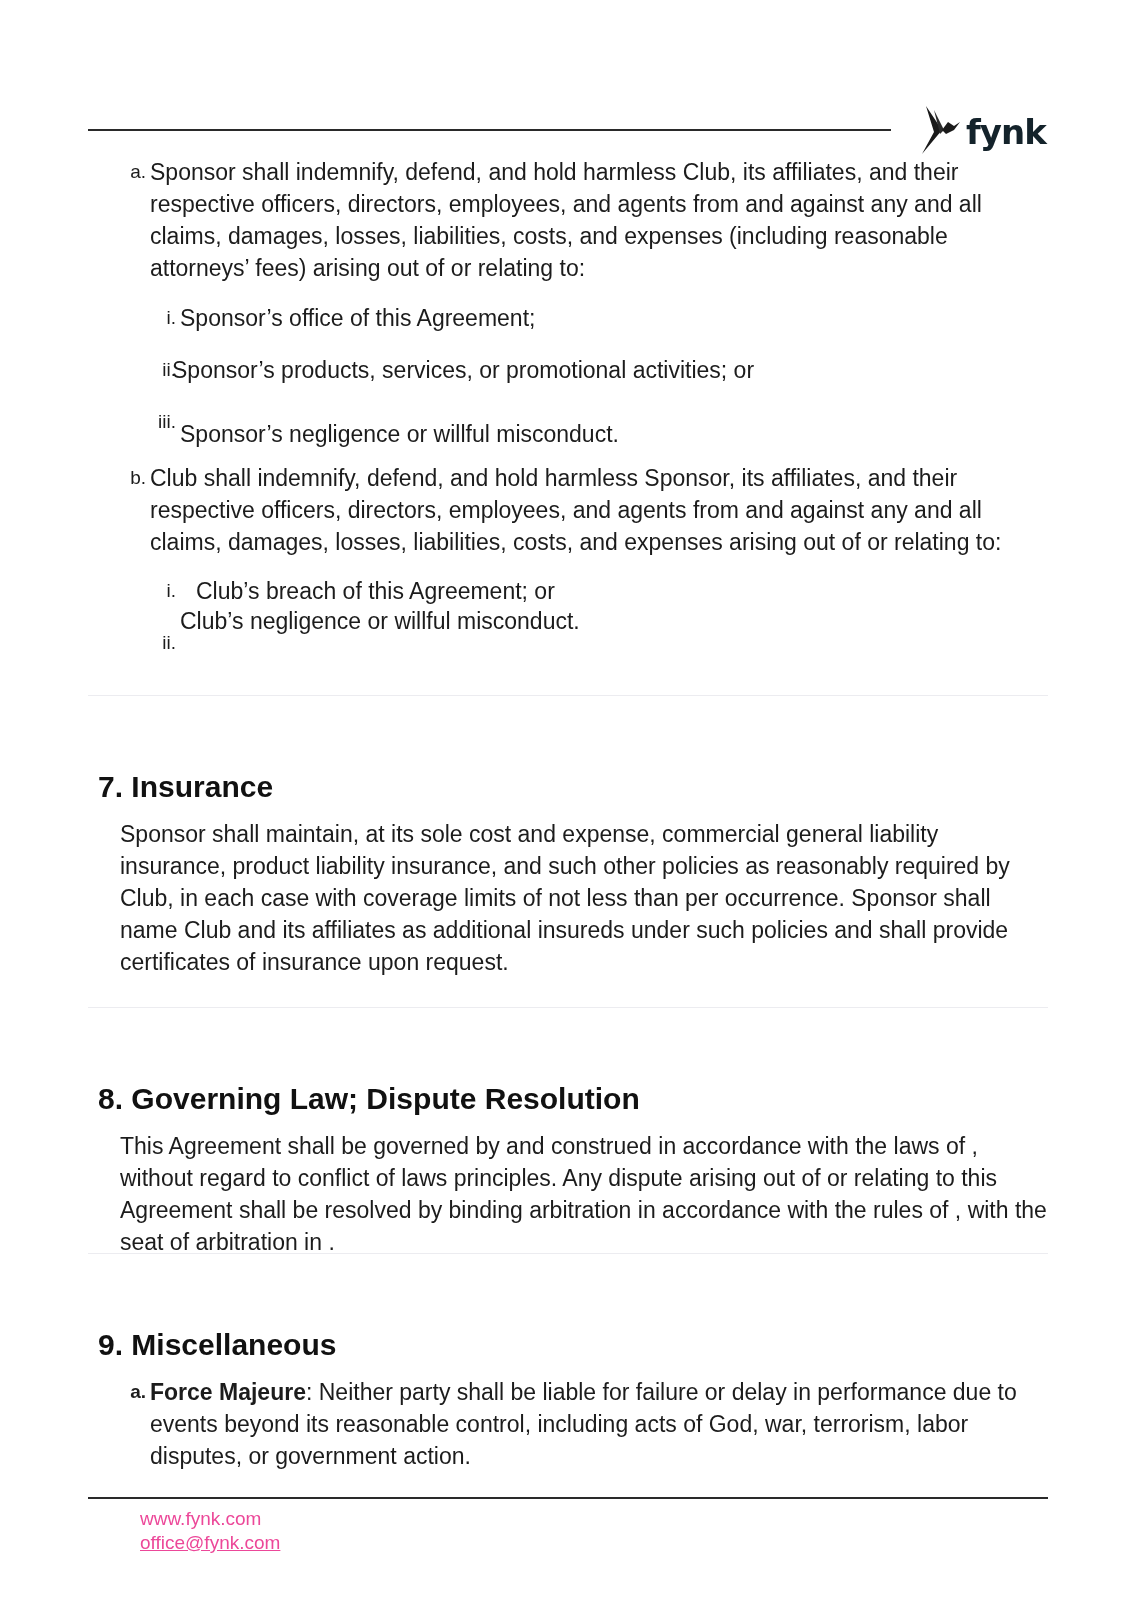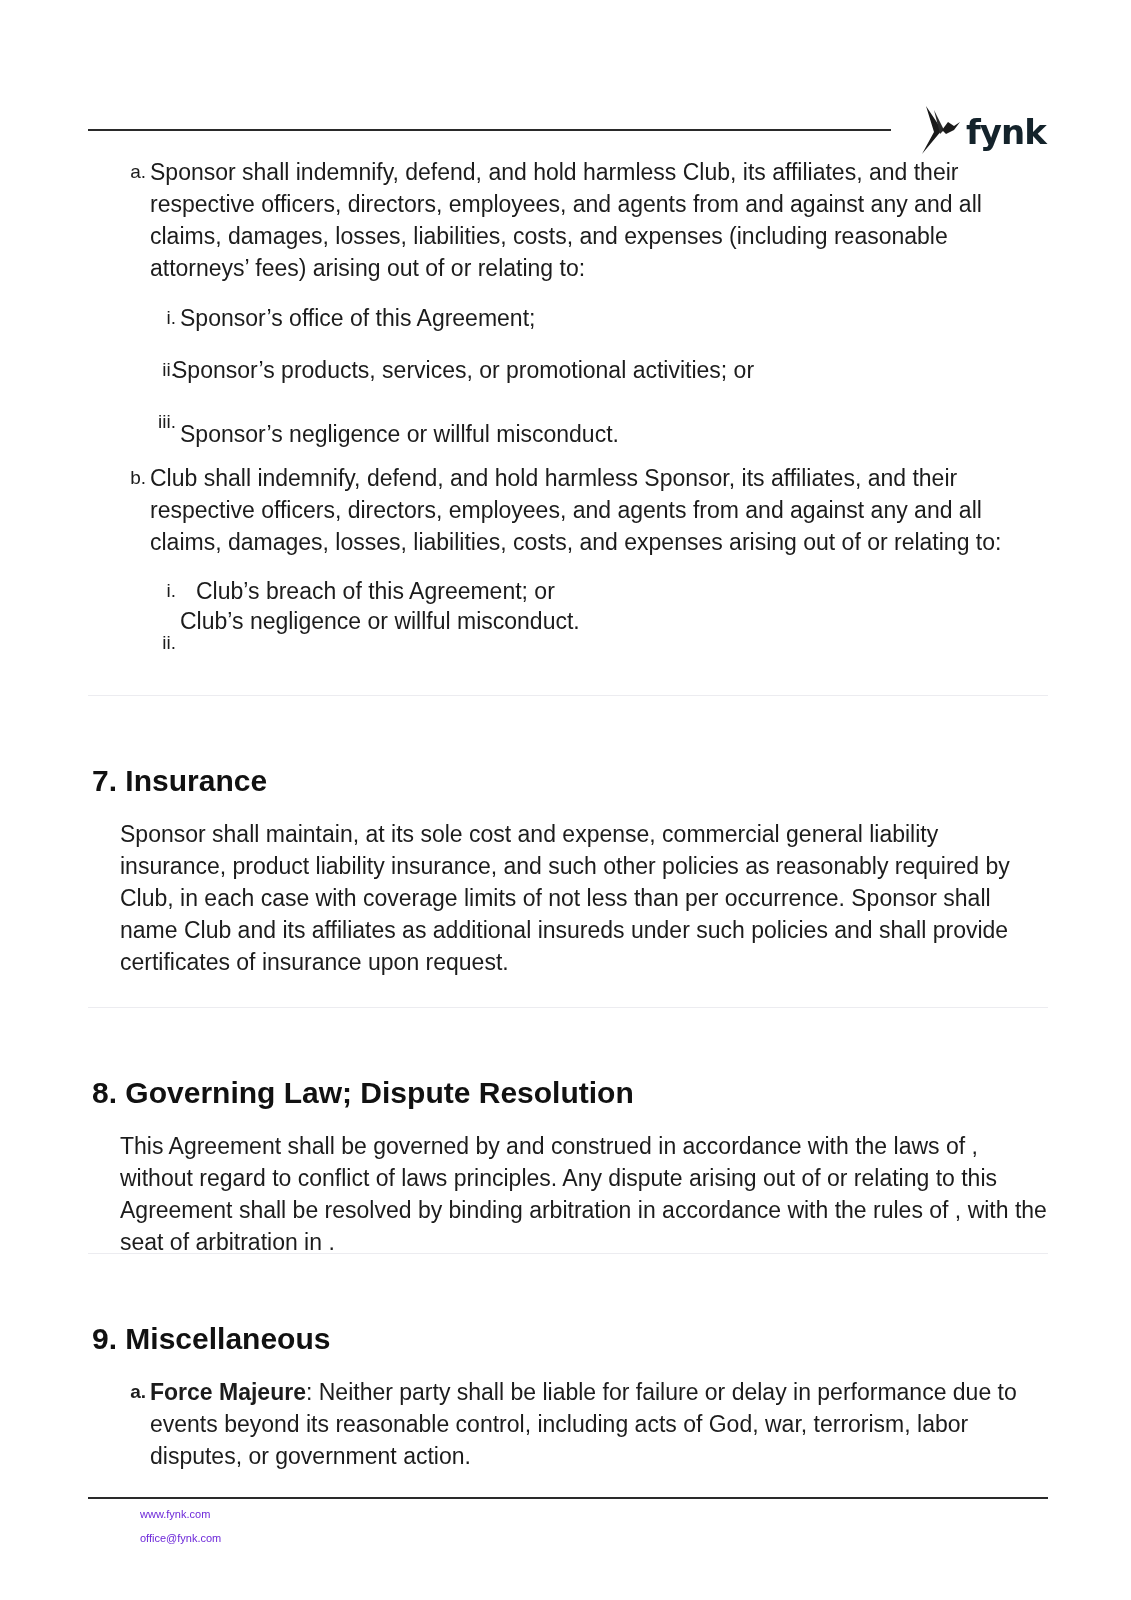--- a/index.html
+++ b/index.html
@@ -3,24 +3,24 @@
 <meta charset="utf-8">
 <style>
   html, body { margin: 0; padding: 0; background: #ffffff; }
   body { width: 1131px; height: 1600px; position: relative; overflow: hidden;
          font-family: "Liberation Sans", "DejaVu Sans", sans-serif; color: #1c1c1c; }
   .header-rule { position: absolute; left: 88px; top: 129px; width: 803px; height: 2px; background: #2a2a2a; }
   .logo { position: absolute; left: 920px; top: 104px; display: flex; align-items: center; }
   .logo-word { font-family: "DejaVu Sans", sans-serif; font-weight: bold; font-size: 34px; color: #14232b; letter-spacing: -1px; }
   .p { position: absolute; font-size: 23px; line-height: 32px; margin: 0; }
   .li-marker { position: absolute; text-align: right; font-size: 19px; line-height: 32px; }
-  .h2 { position: absolute; left: 84px; font-size: 30px; font-weight: bold; color: #111; margin: 8px; text-align: right; }
+  .h2 { position: absolute; left: 84px; font-size: 30px; font-weight: bold; color: #111; margin: 14px; text-align: right; }
   .sep { position: absolute; left: 88px; width: 960px; height: 1px; background: #ececf0; }
   .footer-rule { position: absolute; left: 88px; top: 1497px; width: 960px; height: 2px; background: #2a2a2a; }
-  .footer-text { position: absolute; left: 140px; font-size: 11px; color: #6d28d9; }
+  .footer-text { position: absolute; left: 140px; font-size: 19px; color: #ec4899; }
   b { font-weight: bold; }
 </style>
 </head>
 <body>
 
 <div class="header-rule"></div>
 <div class="logo">
   <span>
     <svg width="46" height="52" viewBox="0 0 46 52">
       <polygon points="6,2 14,28 2,50 22,26" fill="#1a1a1a"></polygon>
@@ -60,13 +60,13 @@
 <p class="p" style="left:120px;top:1130px;width:930px;">This Agreement shall be governed by and construed in accordance with the laws of , without regard to conflict of laws principles. Any dispute arising out of or relating to this Agreement shall be resolved by binding arbitration in accordance with the rules of , with the seat of arbitration in .</p>
 
 <div class="sep" style="top:1253px;"></div>
 
 <h2 class="h2" style="top:1314px;">9. Miscellaneous</h2>
 <span class="li-marker" style="left:118px;top:1376px;width:28px;font-weight:bold;">a.</span>
 <p class="p" style="left:150px;top:1376px;width:890px;"><b>Force Majeure</b><span>: Neither party shall be liable for failure or delay in performance due to events beyond its reasonable control, including acts of God, war, terrorism, labor disputes, or government action.</span></p>
 
 <div class="footer-rule"></div>
 <span class="footer-text" style="top:1508px;">www.fynk.com</span>
-<span class="footer-text" style="top:1532px;">office@fynk.com</span>
+<span class="footer-text" style="top:1532px;text-decoration:underline;">office@fynk.com</span>
 
 </body></html>

